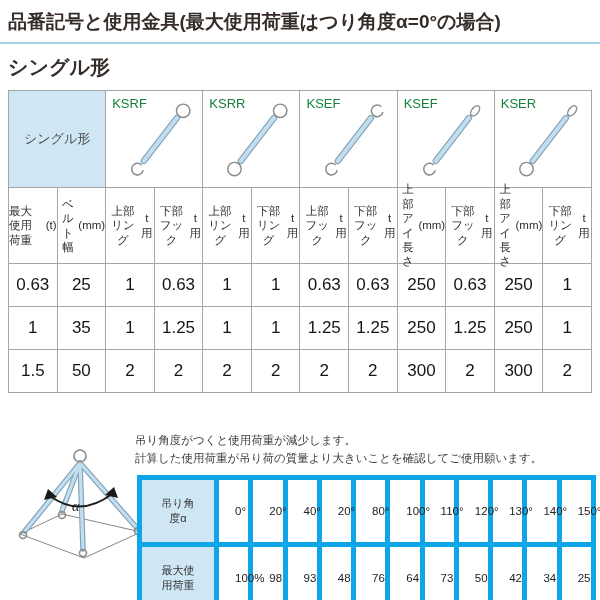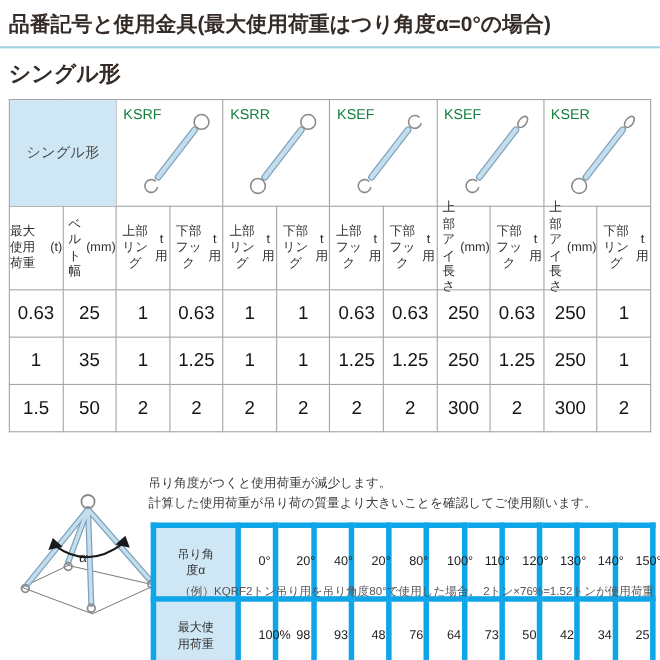--- a/index.html
+++ b/index.html
@@ -318,15 +318,14 @@
           <td>64</td>
           <td>73</td>
           <td>50</td>
           <td>42</td>
           <td>34</td>
           <td>25</td>
         </tr>
     </tbody>
   </table>
 
-  <div class="example-note">（例）KQRF2トン吊り用を吊り角度80°で使用した場合。 2トン×76%=1.52トンが使用荷重</div>
 
 </div>
 
 </body></html>

